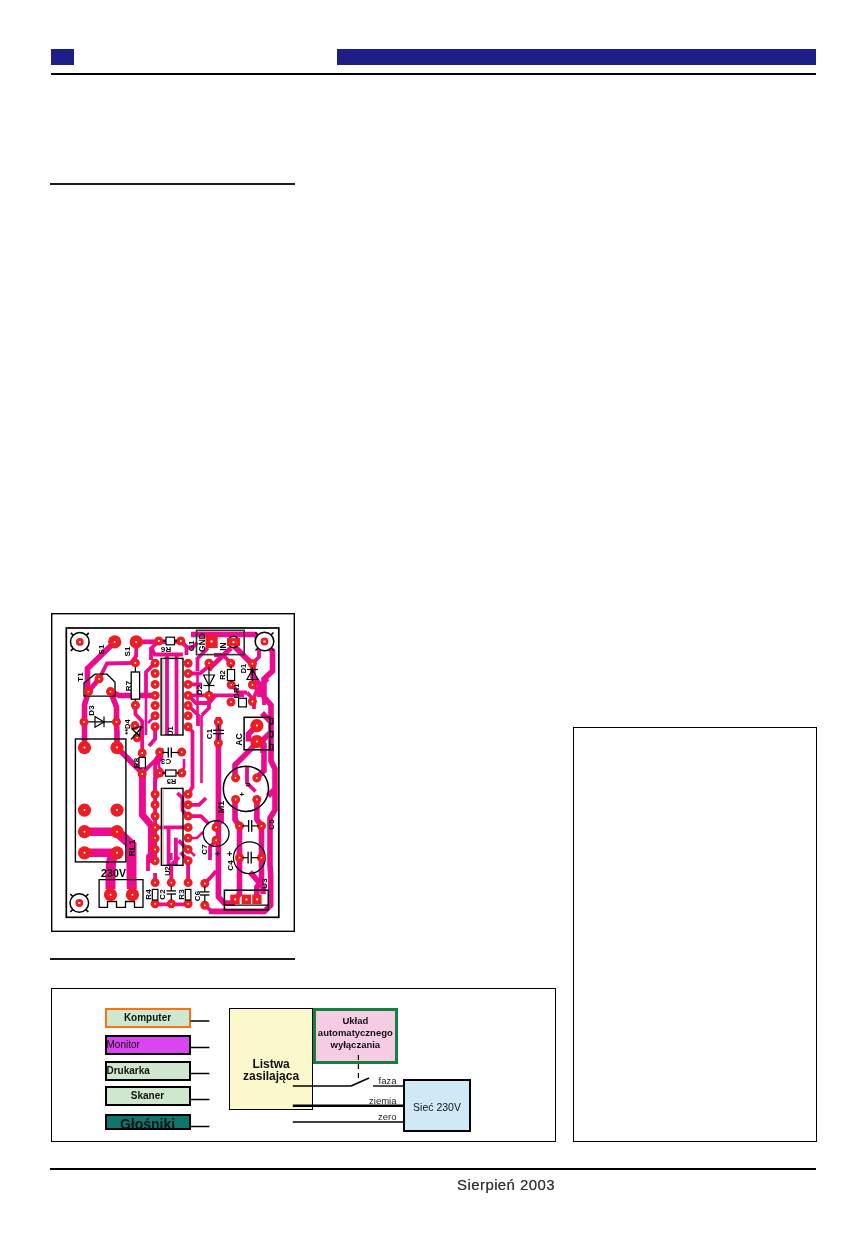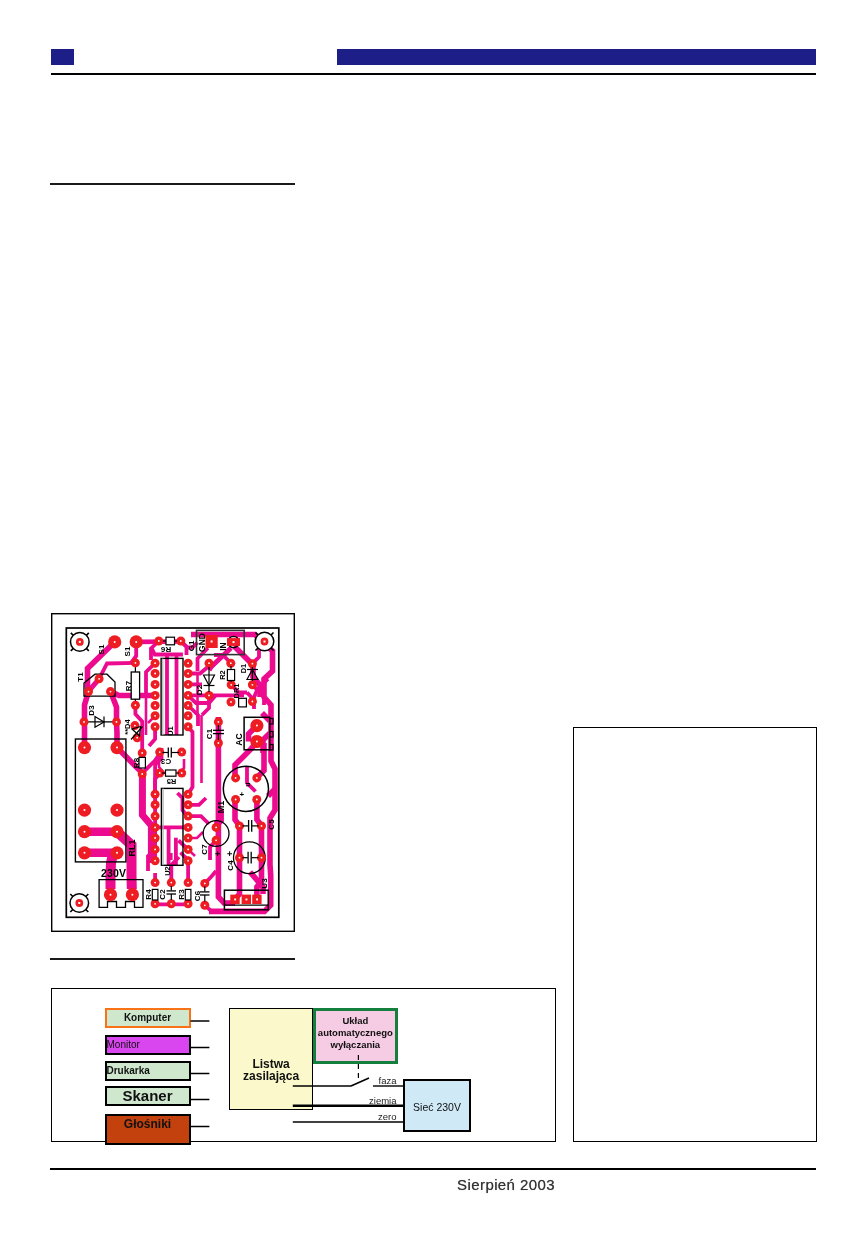--- a/index.html
+++ b/index.html
@@ -373,23 +373,23 @@
 <div class="abs" style="left:50px;top:958px;width:245px;height:1.5px;background:#1a1a1a;"></div>
 
 <div class="abs" style="left:51px;top:988px;width:503px;height:152px;border:1.4px solid #000;"></div>
 
 <div class="abs" style="left:104.5px;top:1008px;width:86px;height:20px;box-sizing:border-box;border:2px solid #f97316;background:#cfe7cd;font-weight:bold;font-size:10px;text-align:center;line-height:16px;color:#111;">Komputer</div>
 
 <div class="abs" style="left:104.5px;top:1034.5px;width:86px;height:20px;box-sizing:border-box;border:2px solid #000;background:#d946ef;font-weight:normal;font-size:10px;text-align:left;line-height:16px;color:#111;">Monitor</div>
 
 <div class="abs" style="left:104.5px;top:1060.5px;width:86px;height:20px;box-sizing:border-box;border:2px solid #000;background:#cfe7cd;font-weight:bold;font-size:10px;text-align:left;line-height:16px;color:#111;">Drukarka</div>
 
-<div class="abs" style="left:104.5px;top:1086px;width:86px;height:20px;box-sizing:border-box;border:2px solid #000;background:#cfe7cd;font-weight:bold;font-size:15px;text-align:center;line-height:16px;color:#111;">Skaner</div>
-
-<div class="abs" style="left:104.5px;top:1114px;width:86px;height:31px;box-sizing:border-box;border:2px solid #000;background:#c2410c;font-weight:bold;font-size:12px;text-align:center;line-height:16px;color:#111;">Głośniki</div>
+<div class="abs" style="left:104.5px;top:1086px;width:86px;height:20px;box-sizing:border-box;border:2px solid #000;background:#cfe7cd;font-weight:bold;font-size:10px;text-align:center;line-height:16px;color:#111;">Skaner</div>
+
+<div class="abs" style="left:104.5px;top:1114px;width:86px;height:16px;box-sizing:border-box;border:2px solid #000;background:#0f766e;font-weight:bold;font-size:14px;text-align:center;line-height:16px;color:#111;">Głośniki</div>
 
 <div class="abs" style="left:209.4px;top:1008.3px;width:83.4px;height:102px;box-sizing:border-box;border:1.4px solid #000;background:#fbf8cc;font-weight:bold;font-size:12px;text-align:center;color:#111;margin-left:20px;">
     <div style="margin-top:49px;line-height:12px;">Listwa<br>zasilająca</div>
   </div>
 
 <div class="abs" style="left:312.6px;top:1008.3px;width:85.5px;height:56px;box-sizing:border-box;border:3px solid #15803d;background:#f6cbe4;font-weight:bold;font-size:9.5px;text-align:center;color:#111;">
     <div style="margin-top:4px;line-height:12px;">Układ<br>automatycznego<br>wyłączania</div>
   </div>
 
 <div class="abs" style="left:403.3px;top:1079.4px;width:67.4px;height:52.3px;box-sizing:border-box;border:2px solid #000;background:#cfe9f7;font-weight:normal;font-size:10.5px;text-align:center;color:#111;">

